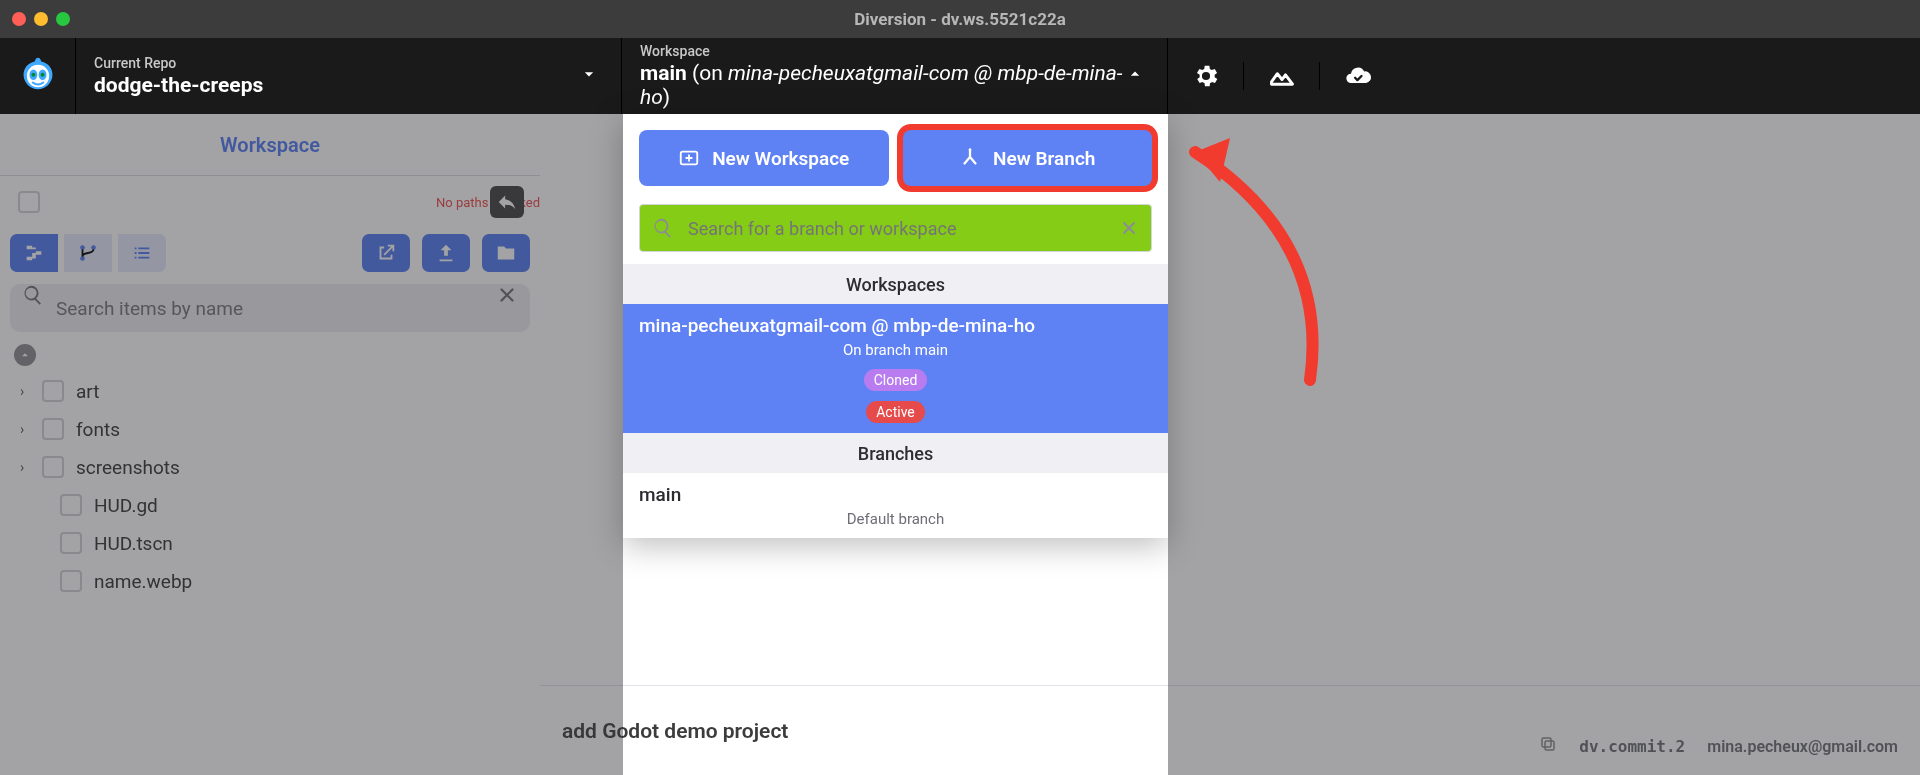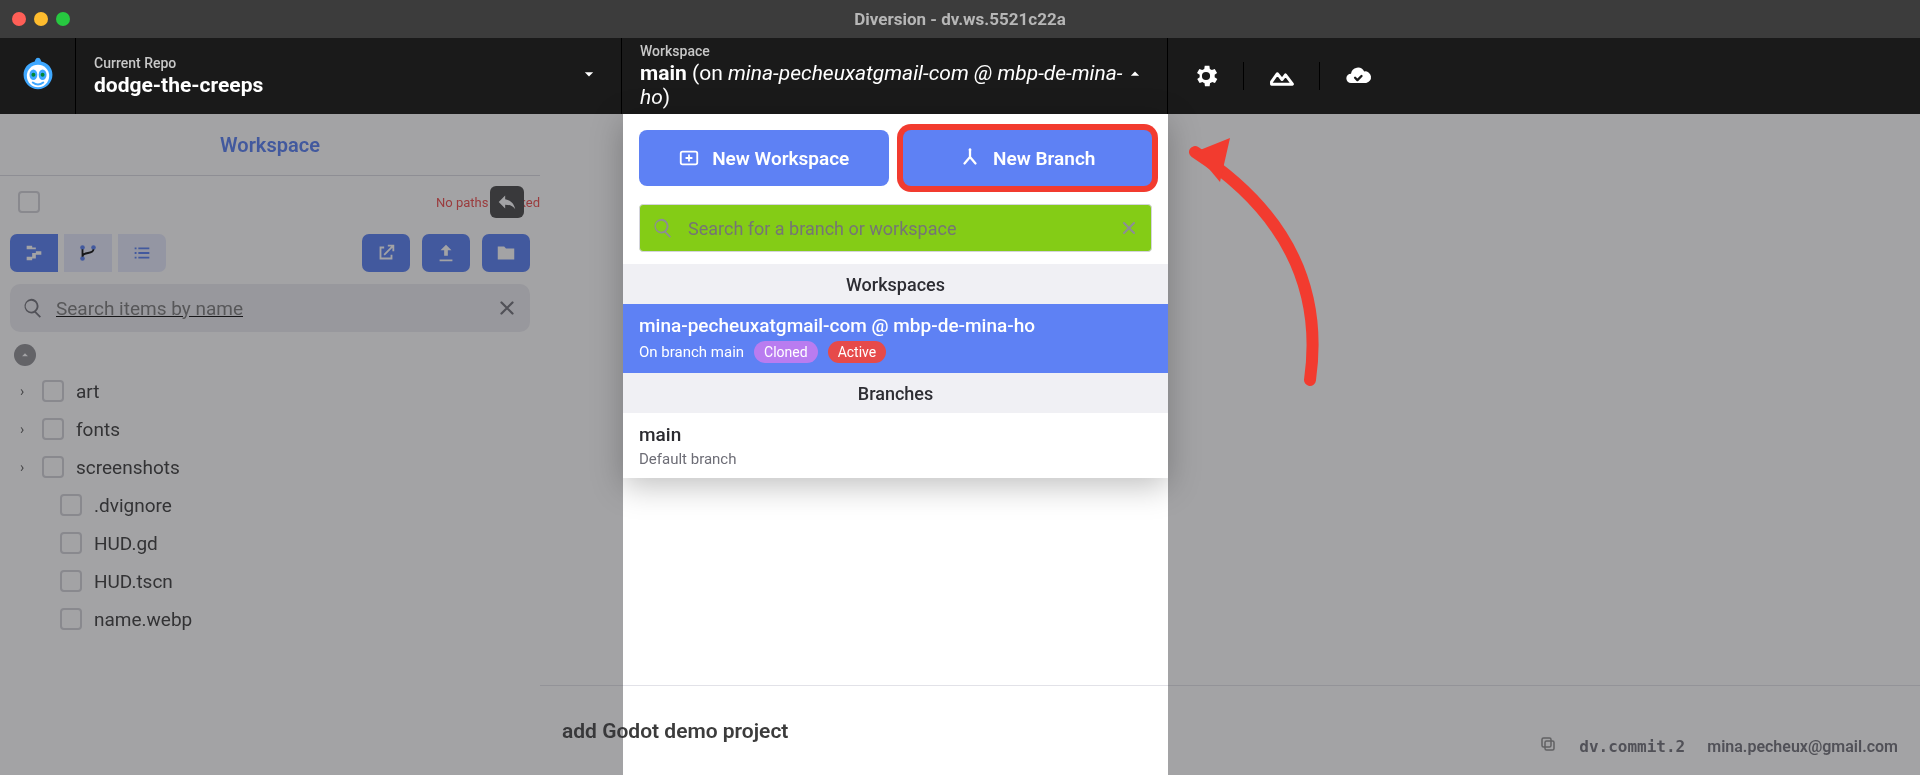--- a/index.html
+++ b/index.html
@@ -62,21 +62,21 @@
   .toolbar{display:flex;align-items:center;padding:6px 10px;gap:6px;}
   .tbtn{width:48px;height:38px;display:flex;align-items:center;justify-content:center;border-radius:7px;}
   .tbtn.primary{background:var(--brand-blue);}
   .tbtn.primary svg{fill:#fff;width:22px;height:22px;}
   .tbtn.outline{background:#e3e8fb;}
   .tbtn.outline svg{fill:var(--brand-blue);width:22px;height:22px;}
   .toolbar .spacer{flex:1;}
   .tbtn.action{background:var(--brand-blue);margin-left:6px;}
   .tbtn.action svg{fill:#fff;width:22px;height:22px;}
   
-  .search-row{margin:6px 10px;background:var(--search-bg);border-radius:10px;height:48px;display:flex;align-items:center;padding:0 12px;text-decoration:underline;}
+  .search-row{margin:6px 10px;background:var(--search-bg);border-radius:10px;height:48px;display:flex;padding:0 12px;}
   .search-row svg.mag{width:22px;height:22px;fill:#6b6b73;margin-right:10px;}
   .search-row input{flex:1;border:none;background:transparent;font-size:19px;color:#444;outline:none;}
   .search-row .clear{width:22px;height:22px;fill:#6b6b73;}
   
   .tree{padding:2px 0 0 8px;font-size:19px;color:#333;}
   .tree .collapse-all{width:22px;height:22px;background:#8a8a8f;border-radius:50%;display:inline-flex;align-items:center;justify-content:center;margin:4px 0 6px 6px;}
   .tree .collapse-all svg{width:14px;height:14px;fill:#fff;}
   .tree-row{display:flex;align-items:center;height:38px;padding-left:6px;}
   .tree-row .caret{width:16px;display:flex;justify-content:center;color:#555;font-size:14px;}
   .tree-row .cb{width:22px;height:22px;border:2px solid #cfcfd6;border-radius:4px;margin:0 12px;}
@@ -100,21 +100,21 @@
   .dd-btn svg{width:22px;height:22px;fill:#fff;}
   .dd-btn.highlight-frame{box-shadow:0 0 0 6px var(--highlight-red);}
   .dd-search{margin:2px 16px 12px;height:48px;border:1px solid #d4d4dc;border-radius:4px;background:#84cc16;display:flex;align-items:center;padding:0 12px;}
   .dd-search svg.mag{width:22px;height:22px;fill:#8d8d96;margin-right:12px;}
   .dd-search input{flex:1;border:none;background:transparent;font-size:18px;color:#555;outline:none;}
   .dd-search .clear{width:20px;height:20px;fill:#8d8d96;}
   .dd-section-head{background:#f0f0f4;height:40px;display:flex;align-items:center;justify-content:center;font-size:18px;color:#2d2d33;font-weight:500;}
   .dd-item{padding:10px 16px;}
   .dd-item.sel{background:var(--accent-blue);color:#fff;}
   .dd-item .title{font-size:19px;font-weight:500;}
-  .dd-item .sub{font-size:15px;margin-top:4px;display:flex;align-items:center;gap:10px;}
+  .dd-item .sub{font-size:15px;margin-top:4px;display:flex;align-items:center;gap:10px;flex-direction:column;}
   .pill{display:inline-flex;align-items:center;height:22px;padding:0 10px;border-radius:11px;font-size:14px;color:#fff;}
   .pill.purple{background:var(--pill-purple);}
   .pill.red{background:var(--pill-red);}
   .dd-item.plain .title{color:#2b2b30;}
   .dd-item.plain .sub{color:#6d6d76;}
   
   
   .annot-arrow{position:absolute;left:1175px;top:120px;width:200px;height:280px;z-index:60;pointer-events:none;}
   .annot-arrow svg{width:100%;height:100%;overflow:visible;}
 </style>
@@ -255,25 +255,20 @@
         </div>
       <div class="tree-row">
           <span class="caret">›</span>
           <span class="cb"></span>
           <span>fonts</span>
         </div>
       <div class="tree-row">
           <span class="caret">›</span>
           <span class="cb"></span>
           <span>screenshots</span>
-        </div>
-      <div class="tree-row indent1">
-          <span class="caret">›</span>
-          <span class="cb"></span>
-          <span>.dvignore</span>
         </div>
       <div class="tree-row indent1">
           <span class="caret">›</span>
           <span class="cb"></span>
           <span>HUD.gd</span>
         </div>
       <div class="tree-row indent1">
           <span class="caret">›</span>
           <span class="cb"></span>
           <span>HUD.tscn</span>

